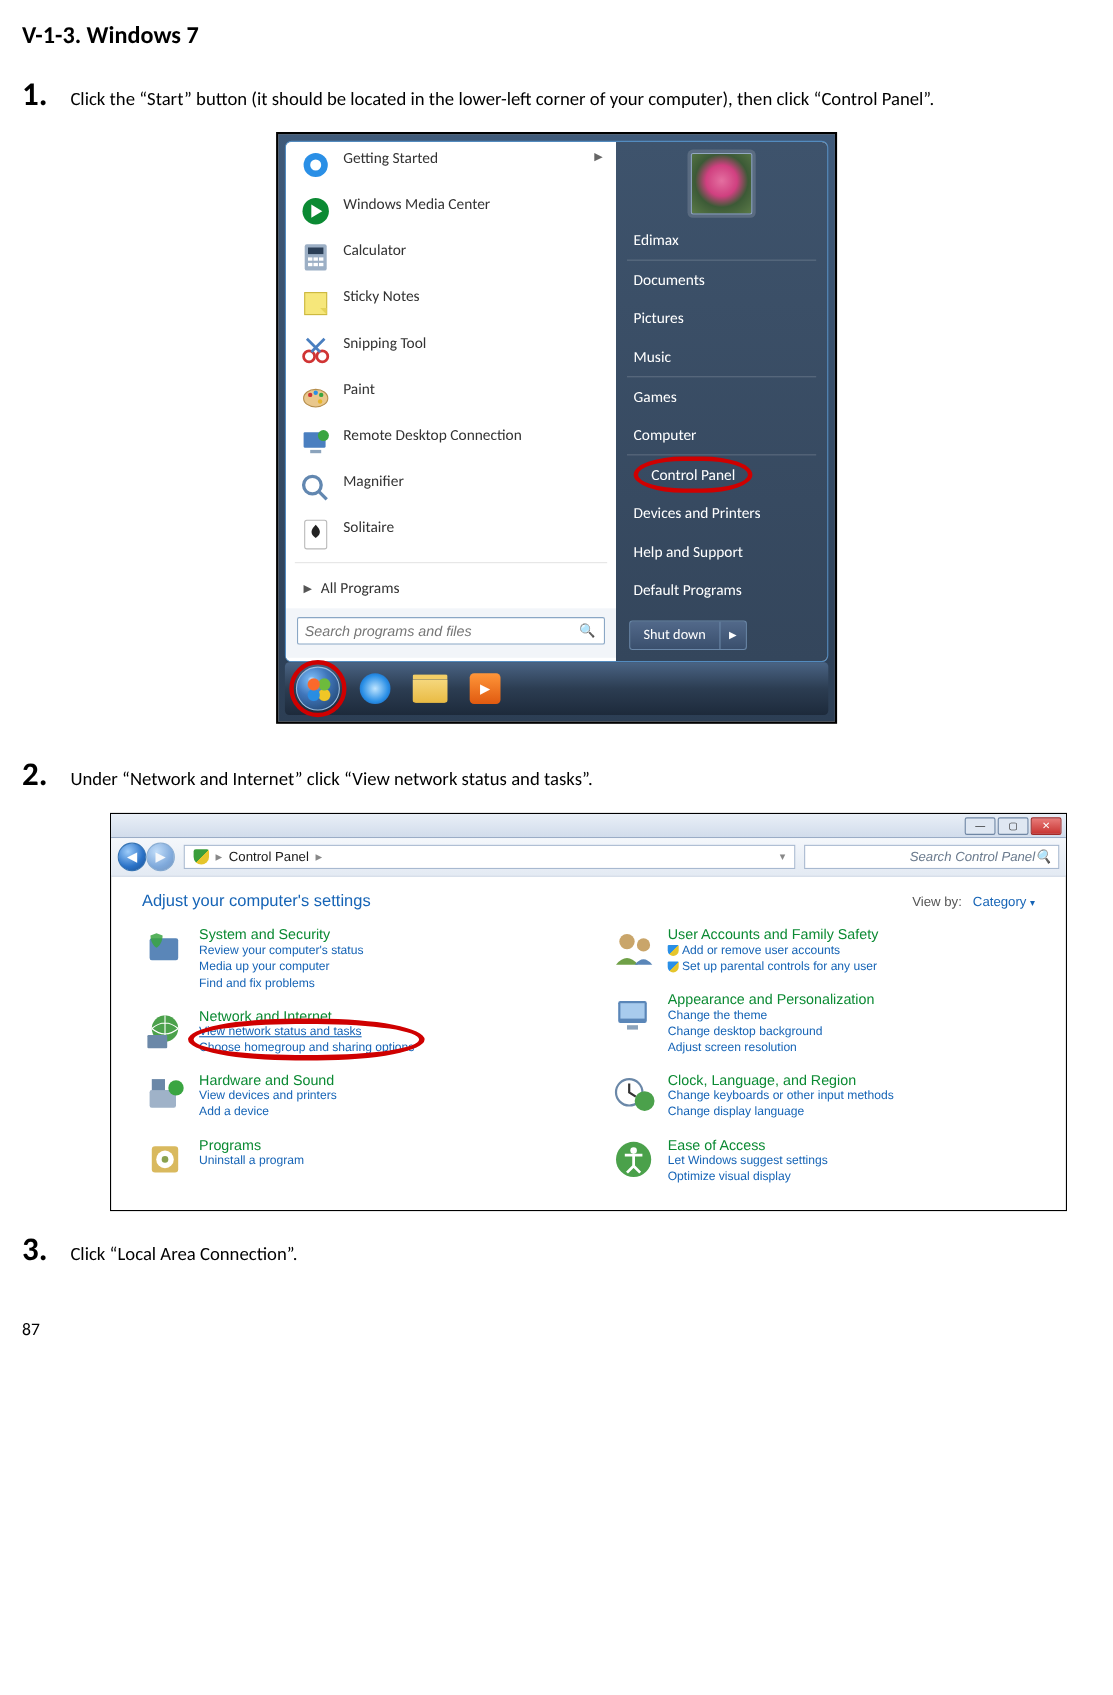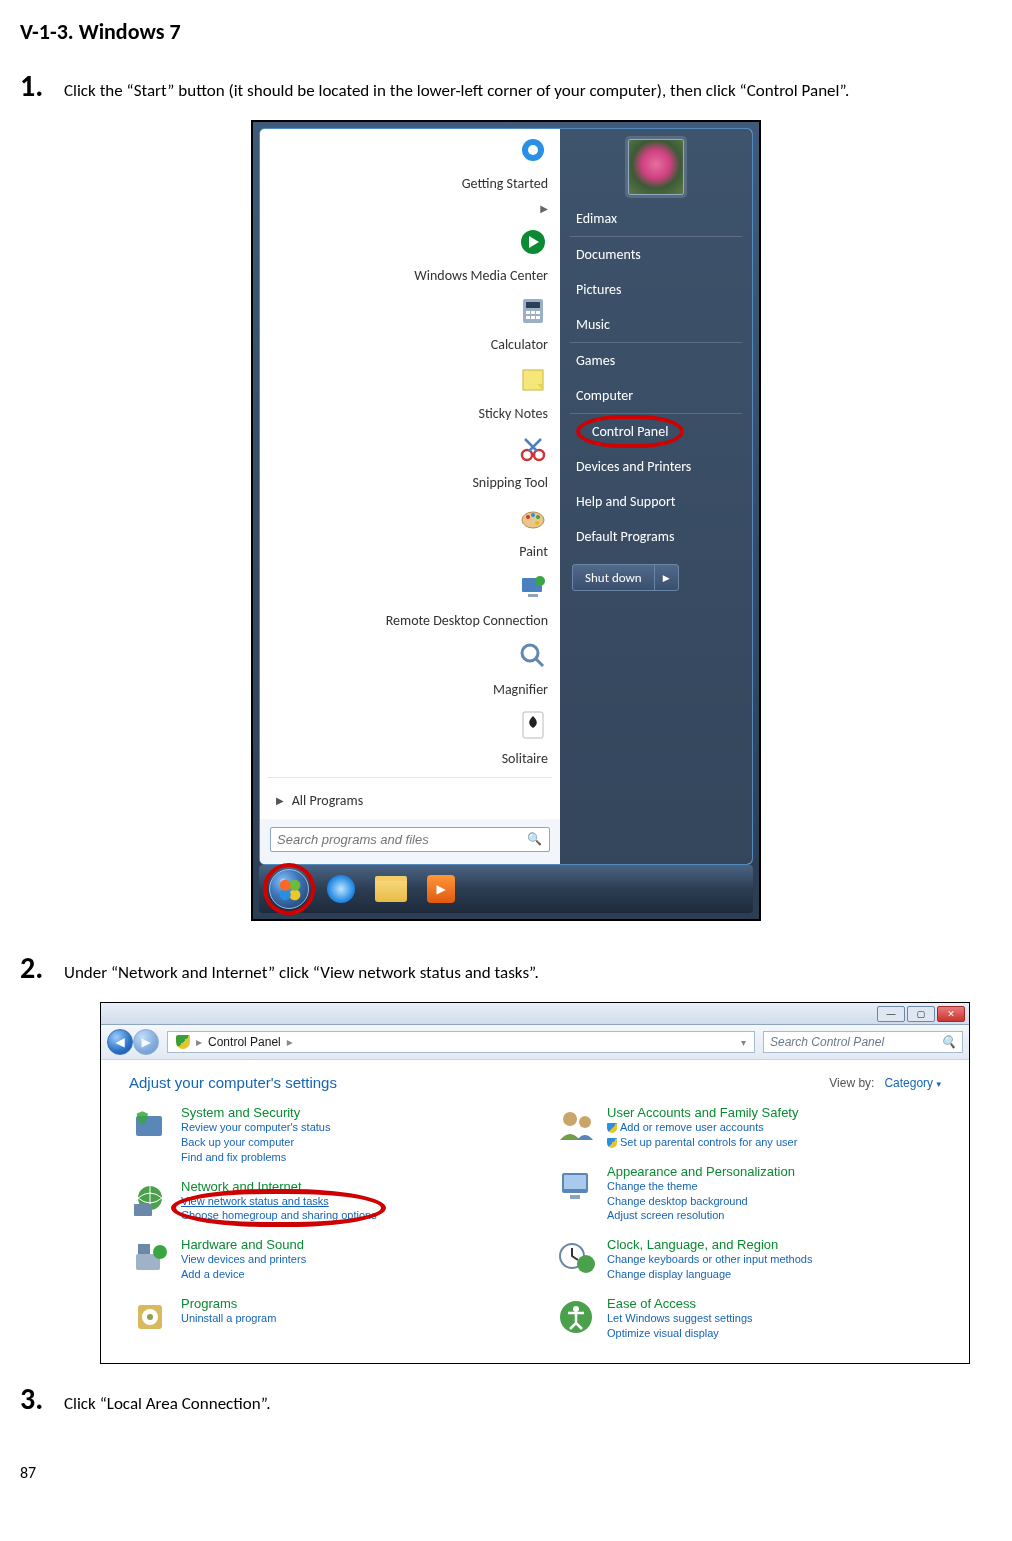--- a/index.html
+++ b/index.html
@@ -38,26 +38,25 @@
     font-size: 14px;
   }
   .sm-left {
     flex: 0 0 300px;
     background: #fff;
     display: flex;
     flex-direction: column;
   }
   .sm-item {
     display: flex;
-    align-items: flex-end;
+    align-items: flex-start;
     gap: 10px;
     padding: 6px 12px;
     color: #333;
     border-bottom: 0;
-    flex-direction: column;
   }
   .sm-item .ico { width: 30px; height: 30px; flex-shrink: 0; display: flex; align-items: center; justify-content: center; }
   .sm-item .lbl { flex: 1; }
   .sm-item .chev { font-size: 10px; color: #666; }
   .sm-sep { height: 1px; background: #e5e5e5; margin: 4px 8px; }
   .all-prog { display: flex; align-items: center; gap: 8px; padding: 10px 16px; font-size: 14px; color: #333; }
   .all-prog .tri { font-size: 10px; color: #555; }
   .search-row { padding: 8px 10px 12px 10px; background: #f2f5f9; }
   .search-box {
     width: 100%; border: 1px solid #8aa7c5; border-radius: 2px;
@@ -183,23 +182,23 @@
   }
   .nav-fwd { opacity: 0.55; }
   .addr-bar {
     flex: 1;
     border: 1px solid #a8b9d0; background: #fff;
     padding: 3px 8px; display:flex; align-items:center; gap:6px;
     font-size: 12px;
   }
   .addr-bar .shield { width:14px; height:14px; background: linear-gradient(135deg, #3a9e3a 0 50%, #e5c52c 50% 100%); border-radius: 2px 2px 50% 50%; }
   .cp-search {
-    width: 200px; border: 1px solid #a8b9d0; background:#fff;
+    width: 232px; border: 1px solid #a8b9d0; background:#fff;
     padding: 3px 6px; color:#6a7a8d; font-style: italic; font-size:12px;
-    display:flex; align-items:center; justify-content:space-between;
+    display:flex; align-items:center; justify-content:flex-end;
   }
   .cp-body { display:flex; flex-direction:column; padding: 14px 28px 22px 28px; }
   .cp-head-row { display:flex; justify-content:space-between; align-items:center; margin-bottom: 14px; }
   .cp-head { color:#1664b6; font-size: 15px; }
   .viewby { font-size: 12px; color:#555; }
   .viewby .cat { color:#1664b6;text-align:center; }
   .cp-grid { display:flex; gap:40px; }
   .cp-col { flex:1; display:flex; flex-direction:column; gap:14px; }
   .cp-cat { display:flex; gap:10px; align-items:flex-start; position:relative; }
   .cp-ico { width: 42px; height: 42px; flex-shrink:0; display:flex; align-items:center; justify-content:center; }
@@ -436,21 +435,21 @@
           <div class="cp-ico">
             <svg width="40" height="40">
                 <rect x="6" y="10" width="26" height="20" rx="2" fill="#5a86b8"></rect>
                 <path d="M20 4 L32 10 L32 20 C32 28 26 34 20 36 C14 34 8 28 8 20 L8 10 Z" fill="none"></path>
                 <path d="M26 6 L36 10 C36 20 31 28 26 30 C21 28 16 20 16 10 Z" fill="#3aa541" opacity="0.85" transform="translate(-2,2) scale(0.55)"></path>
               </svg>
           </div>
           <div class="cp-txt">
             <div class="cp-title">System and Security</div>
             <div class="cp-link">Review your computer's status</div>
-            <div class="cp-link">Back up your computer</div>
+            <div class="cp-link">Media up your computer</div>
             <div class="cp-link">Find and fix problems</div>
           </div>
         </div>
 
         <div class="cp-cat">
           <div class="red-oval"></div>
           <div class="cp-ico">
             <svg width="40" height="40">
                 <circle cx="20" cy="18" r="12" fill="#4ba14b"></circle>
                 <path d="M8 18 Q20 8 32 18 M8 18 Q20 28 32 18 M20 6 L20 30" stroke="#fff" stroke-width="1" fill="none"></path>

